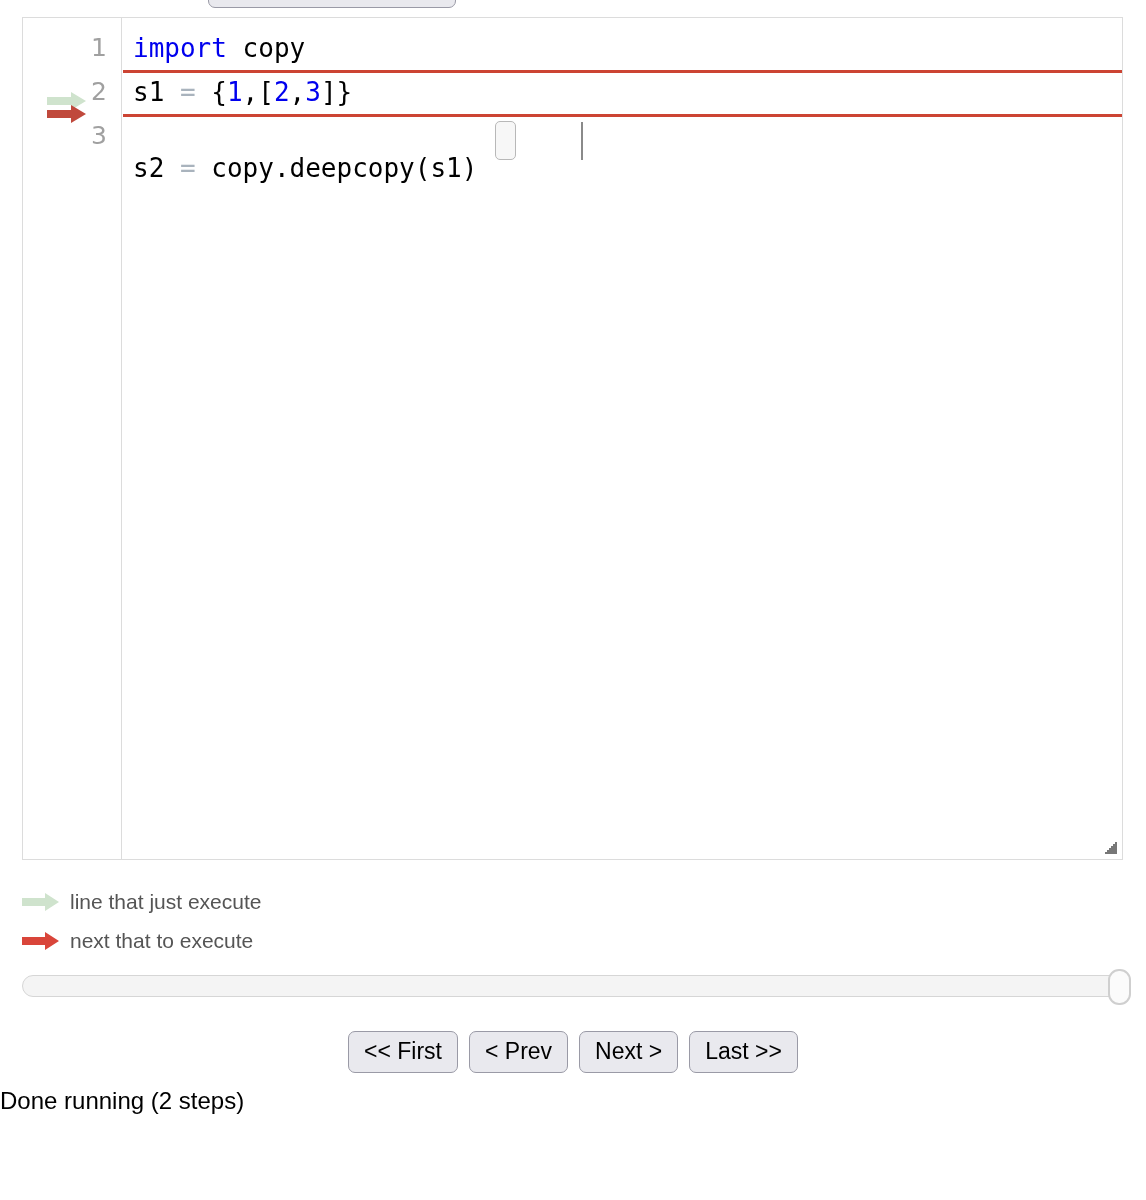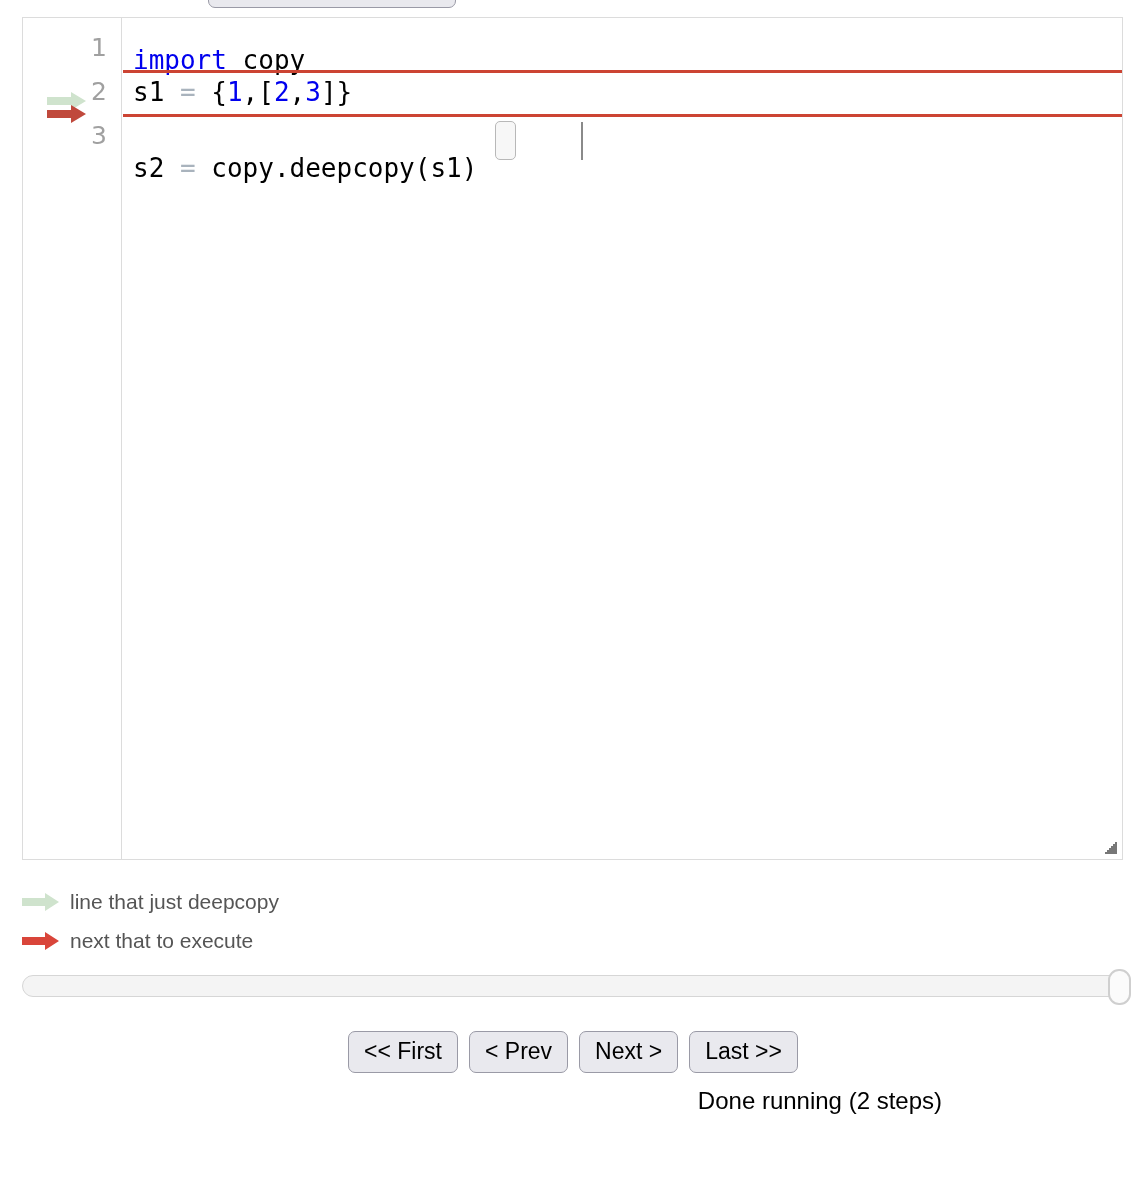--- a/index.html
+++ b/index.html
@@ -63,21 +63,21 @@
   .code-line {
     position: absolute;
     left: 10px;
     height: 44px;
     line-height: 44px;
     font-family: "DejaVu Sans Mono", monospace;
     font-size: 26px;
     color: #000000;
     white-space: pre;
   }
-  .cl-1 { top: 8px; margin-top: 12px; }
+  .cl-1 { top: 8px; }
   .cl-2 { top: 52px; }
   .cl-3 { top: 96px; margin-top: 32px; }
 
   .tok-kw  { color: #0000ee; }
   .tok-num { color: #0000ee; }
   .tok-op  { color: #a9b3bd; }
   .tok-plain { color: #000000; }
 
   
   .hl-top, .hl-bot {
@@ -173,25 +173,24 @@
     font-size: 23px;
     color: #000000;
     line-height: 1.15;
     cursor: pointer;
   }
 
   .status-text {
     position: absolute;
     left: 0; top: 1087px;
     width: 934px;
-    text-align: right;
+    text-align: left;
     font-family: "Liberation Sans", sans-serif;
     font-size: 24px;
     color: #000000;
-    margin-left: 8px;
   }
 
   .error-text {
     position: absolute;
     left: 24px; top: 1141px;
     font-family: "Liberation Sans", sans-serif;
     font-size: 26px;
     color: #e05243;
   }
 </style>
@@ -266,21 +265,21 @@
     </div>
   </div>
 
   <div class="legend">
     <div class="legend-row">
       <span class="legend-arrow">
         <svg width="38" height="18" viewBox="0 0 38 18">
           <path d="M0 5 L23 5 L23 0 L37 9 L23 18 L23 13 L0 13 Z" fill="#cfe3cd"></path>
         </svg>
       </span>
-      <span class="legend-text">line that just deepcopy</span>
+      <span class="legend-text">line that just execute</span>
     </div>
     <div class="legend-row">
       <span class="legend-arrow">
         <svg width="38" height="18" viewBox="0 0 38 18">
           <path d="M0 5 L23 5 L23 0 L37 9 L23 18 L23 13 L0 13 Z" fill="#d9453a"></path>
         </svg>
       </span>
       <span class="legend-text">next that to execute</span>
     </div>
   </div>

